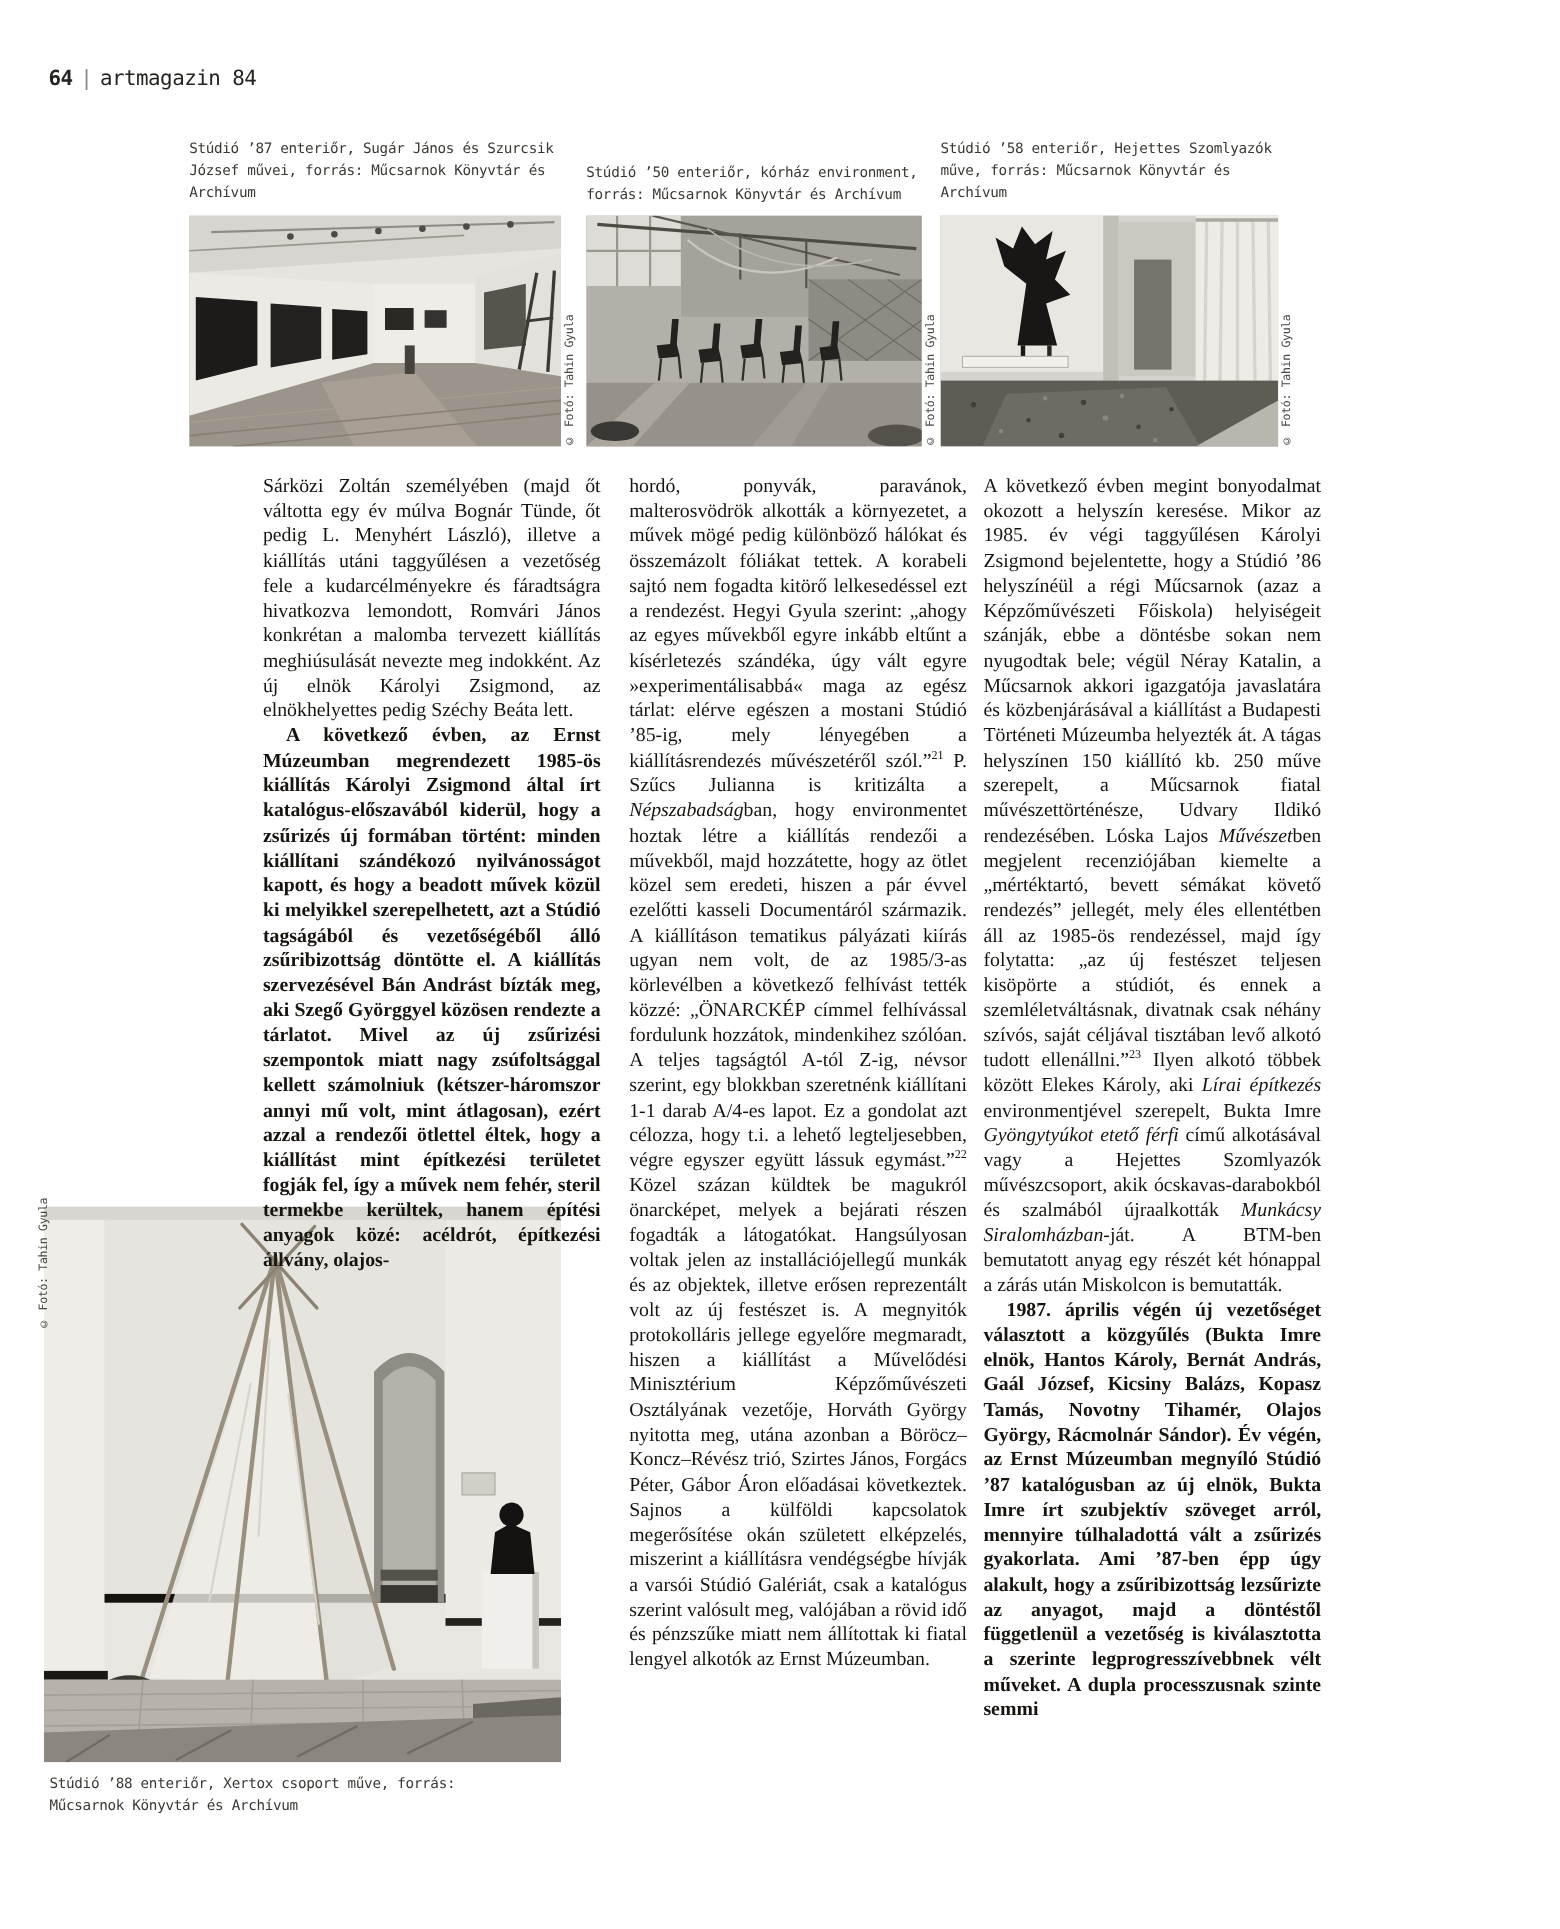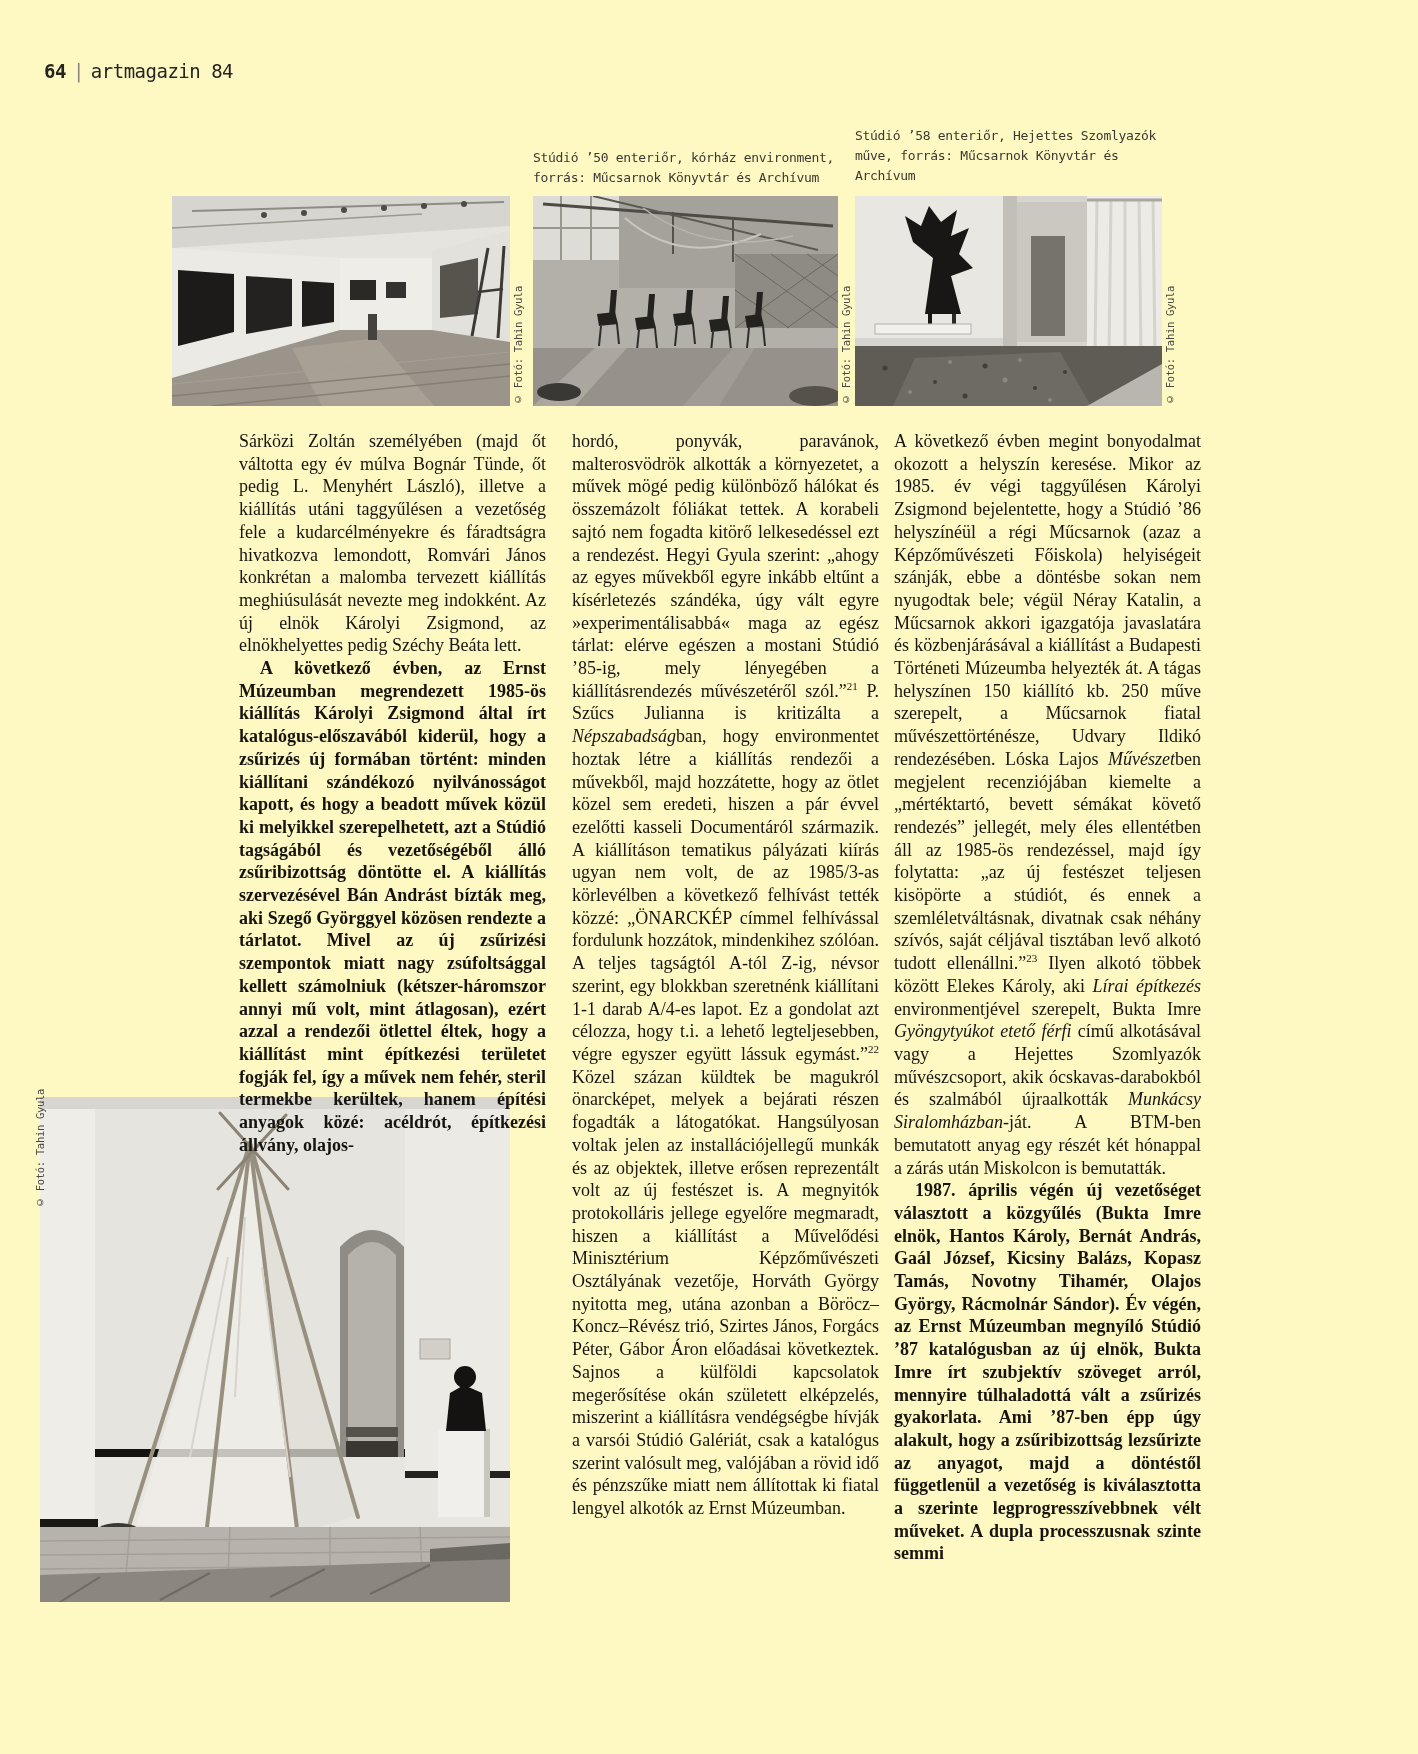--- a/index.html
+++ b/index.html
@@ -1,16 +1,16 @@
 <!DOCTYPE html>
 <html lang="hu"><head>
 <meta charset="utf-8">
 <style>
   html,body{margin:0;padding:0;background:#eceae6;}
-  .page{position:relative;width:1418px;height:1754px;background:#fef9c3;overflow:hidden;
+  .page{position:relative;width:1418px;height:1754px;background:#ffffff;overflow:hidden;
         font-family:"Liberation Serif",serif;color:#17140f;}
   .header{position:absolute;left:44px;top:60px;font-family:"DejaVu Sans Mono",monospace;
           font-size:19px;letter-spacing:-0.5px;color:#262420;}
   .header .num{font-weight:bold;}
   .header .sep{color:#8a8680;font-weight:normal;padding:0 7px;}
   .caption{position:absolute;font-family:"DejaVu Sans Mono",monospace;font-size:13px;
            line-height:1.55;letter-spacing:-0.3px;color:#3b3833;}
   #cap1{left:172px;top:126px;width:348px;}
   #cap2{left:533px;top:148px;width:330px;}
   #cap3{left:855px;top:126px;width:328px;}
@@ -39,20 +39,21 @@
 </style>
 </head>
 <body>
 
 <div class="page">
 
   <div class="header">
     <span class="num">64</span><span class="sep">|</span><span class="title">artmagazin 84</span>
   </div>
 
+  <div class="caption" id="cap1">Stúdió ’87 enteriőr, Sugár János és Szurcsik József művei, forrás: Műcsarnok Könyvtár és Archívum</div>
   <div class="caption" id="cap2">Stúdió ’50 enteriőr, kórház environment, forrás: Műcsarnok Könyvtár és Archívum</div>
   <div class="caption" id="cap3">Stúdió ’58 enteriőr, Hejettes Szomlyazók műve, forrás: Műcsarnok Könyvtár és Archívum</div>
 
   <div class="photo" id="ph1">
     <svg viewBox="0 0 338 210" width="338" height="210" aria-hidden="true">
       <rect width="338" height="210" fill="#e6e4df"></rect>
       <polygon points="0,0 338,0 338,30 0,52" fill="#d7d5d0"></polygon>
       <line x1="20" y1="15" x2="332" y2="6" stroke="#8f8c86" stroke-width="2"></line>
       <line x1="0" y1="32" x2="250" y2="18" stroke="#9b988f" stroke-width="1.5"></line>
       <g fill="#4e4b45">
@@ -254,14 +255,15 @@
 
   <div class="col" id="col2">
     <p><span>hordó, ponyvák, paravánok, malterosvödrök alkották a környezetet, a művek mögé pedig különböző hálókat és összemázolt fóliákat tettek. A korabeli sajtó nem fogadta kitörő lelkesedéssel ezt a rendezést. Hegyi Gyula szerint: „ahogy az egyes művekből egyre inkább eltűnt a kísérletezés szándéka, úgy vált egyre »experimentálisabbá« maga az egész tárlat: elérve egészen a mostani Stúdió ’85-ig, mely lényegében a kiállításrendezés művészetéről szól.”</span><sup>21</sup><span> P. Szűcs Julianna is kritizálta a </span><i>Népszabadság</i><span>ban, hogy environmentet hoztak létre a kiállítás rendezői a művekből, majd hozzátette, hogy az ötlet közel sem eredeti, hiszen a pár évvel ezelőtti kasseli Documentáról származik. A kiállításon tematikus pályázati kiírás ugyan nem volt, de az 1985/3-as körlevélben a következő felhívást tették közzé: „ÖNARCKÉP címmel felhívással fordulunk hozzátok, mindenkihez szólóan. A teljes tagságtól A-tól Z-ig, névsor szerint, egy blokkban szeretnénk kiállítani 1-1 darab A/4-es lapot. Ez a gondolat azt célozza, hogy t.i. a lehető legteljesebben, végre egyszer együtt lássuk egymást.”</span><sup>22</sup><span> Közel százan küldtek be magukról önarcképet, melyek a bejárati részen fogadták a látogatókat. Hangsúlyosan voltak jelen az installációjellegű munkák és az objektek, illetve erősen reprezentált volt az új festészet is. A megnyitók protokolláris jellege egyelőre megmaradt, hiszen a kiállítást a Művelődési Minisztérium Képzőművészeti Osztályának vezetője, Horváth György nyitotta meg, utána azonban a Böröcz–Koncz–Révész trió, Szirtes János, Forgács Péter, Gábor Áron előadásai következtek. Sajnos a külföldi kapcsolatok megerősítése okán született elképzelés, miszerint a kiállításra vendégségbe hívják a varsói Stúdió Galériát, csak a katalógus szerint valósult meg, valójában a rövid idő és pénzszűke miatt nem állítottak ki fiatal lengyel alkotók az Ernst Múzeumban.</span></p>
   </div>
 
   <div class="col" id="col3">
     <p><span>A következő évben megint bonyodalmat okozott a helyszín keresése. Mikor az 1985. év végi taggyűlésen Károlyi Zsigmond bejelentette, hogy a Stúdió ’86 helyszínéül a régi Műcsarnok (azaz a Képzőművészeti Főiskola) helyiségeit szánják, ebbe a döntésbe sokan nem nyugodtak bele; végül Néray Katalin, a Műcsarnok akkori igazgatója javaslatára és közbenjárásával a kiállítást a Budapesti Történeti Múzeumba helyezték át. A tágas helyszínen 150 kiállító kb. 250 műve szerepelt, a Műcsarnok fiatal művészettörténésze, Udvary Ildikó rendezésében. Lóska Lajos </span><i>Művészet</i><span>ben megjelent recenziójában kiemelte a „mértéktartó, bevett sémákat követő rendezés” jellegét, mely éles ellentétben áll az 1985-ös rendezéssel, majd így folytatta: „az új festészet teljesen kisöpörte a stúdiót, és ennek a szemléletváltásnak, divatnak csak néhány szívós, saját céljával tisztában levő alkotó tudott ellenállni.”</span><sup>23</sup><span> Ilyen alkotó többek között Elekes Károly, aki </span><i>Lírai építkezés</i><span> environmentjével szerepelt, Bukta Imre </span><i>Gyöngytyúkot etető férfi</i><span> című alkotásával vagy a Hejettes Szomlyazók művészcsoport, akik ócskavas-darabokból és szalmából újraalkották </span><i>Munkácsy Siralomházban</i><span>-ját. A BTM-ben bemutatott anyag egy részét két hónappal a zárás után Miskolcon is bemutatták.</span></p>
     <p class="indent"><span>1987. április végén új vezetőséget választott a közgyűlés (Bukta Imre elnök, Hantos Károly, Bernát András, Gaál József, Kicsiny Balázs, Kopasz Tamás, Novotny Tihamér, Olajos György, Rácmolnár Sándor). Év végén, az Ernst Múzeumban megnyíló Stúdió ’87 katalógusban az új elnök, Bukta Imre írt szubjektív szöveget arról, mennyire túlhaladottá vált a zsűrizés gyakorlata. Ami ’87-ben épp úgy alakult, hogy a zsűribizottság lezsűrizte az anyagot, majd a döntéstől függetlenül a vezetőség is kiválasztotta a szerinte legprogresszívebbnek vélt műveket. A dupla processzusnak szinte semmi</span></p>
   </div>
 
+  <div class="caption" id="cap4">Stúdió ’88 enteriőr, Xertox csoport műve, forrás: Műcsarnok Könyvtár és Archívum</div>
 
 </div>
 
 </body></html>

